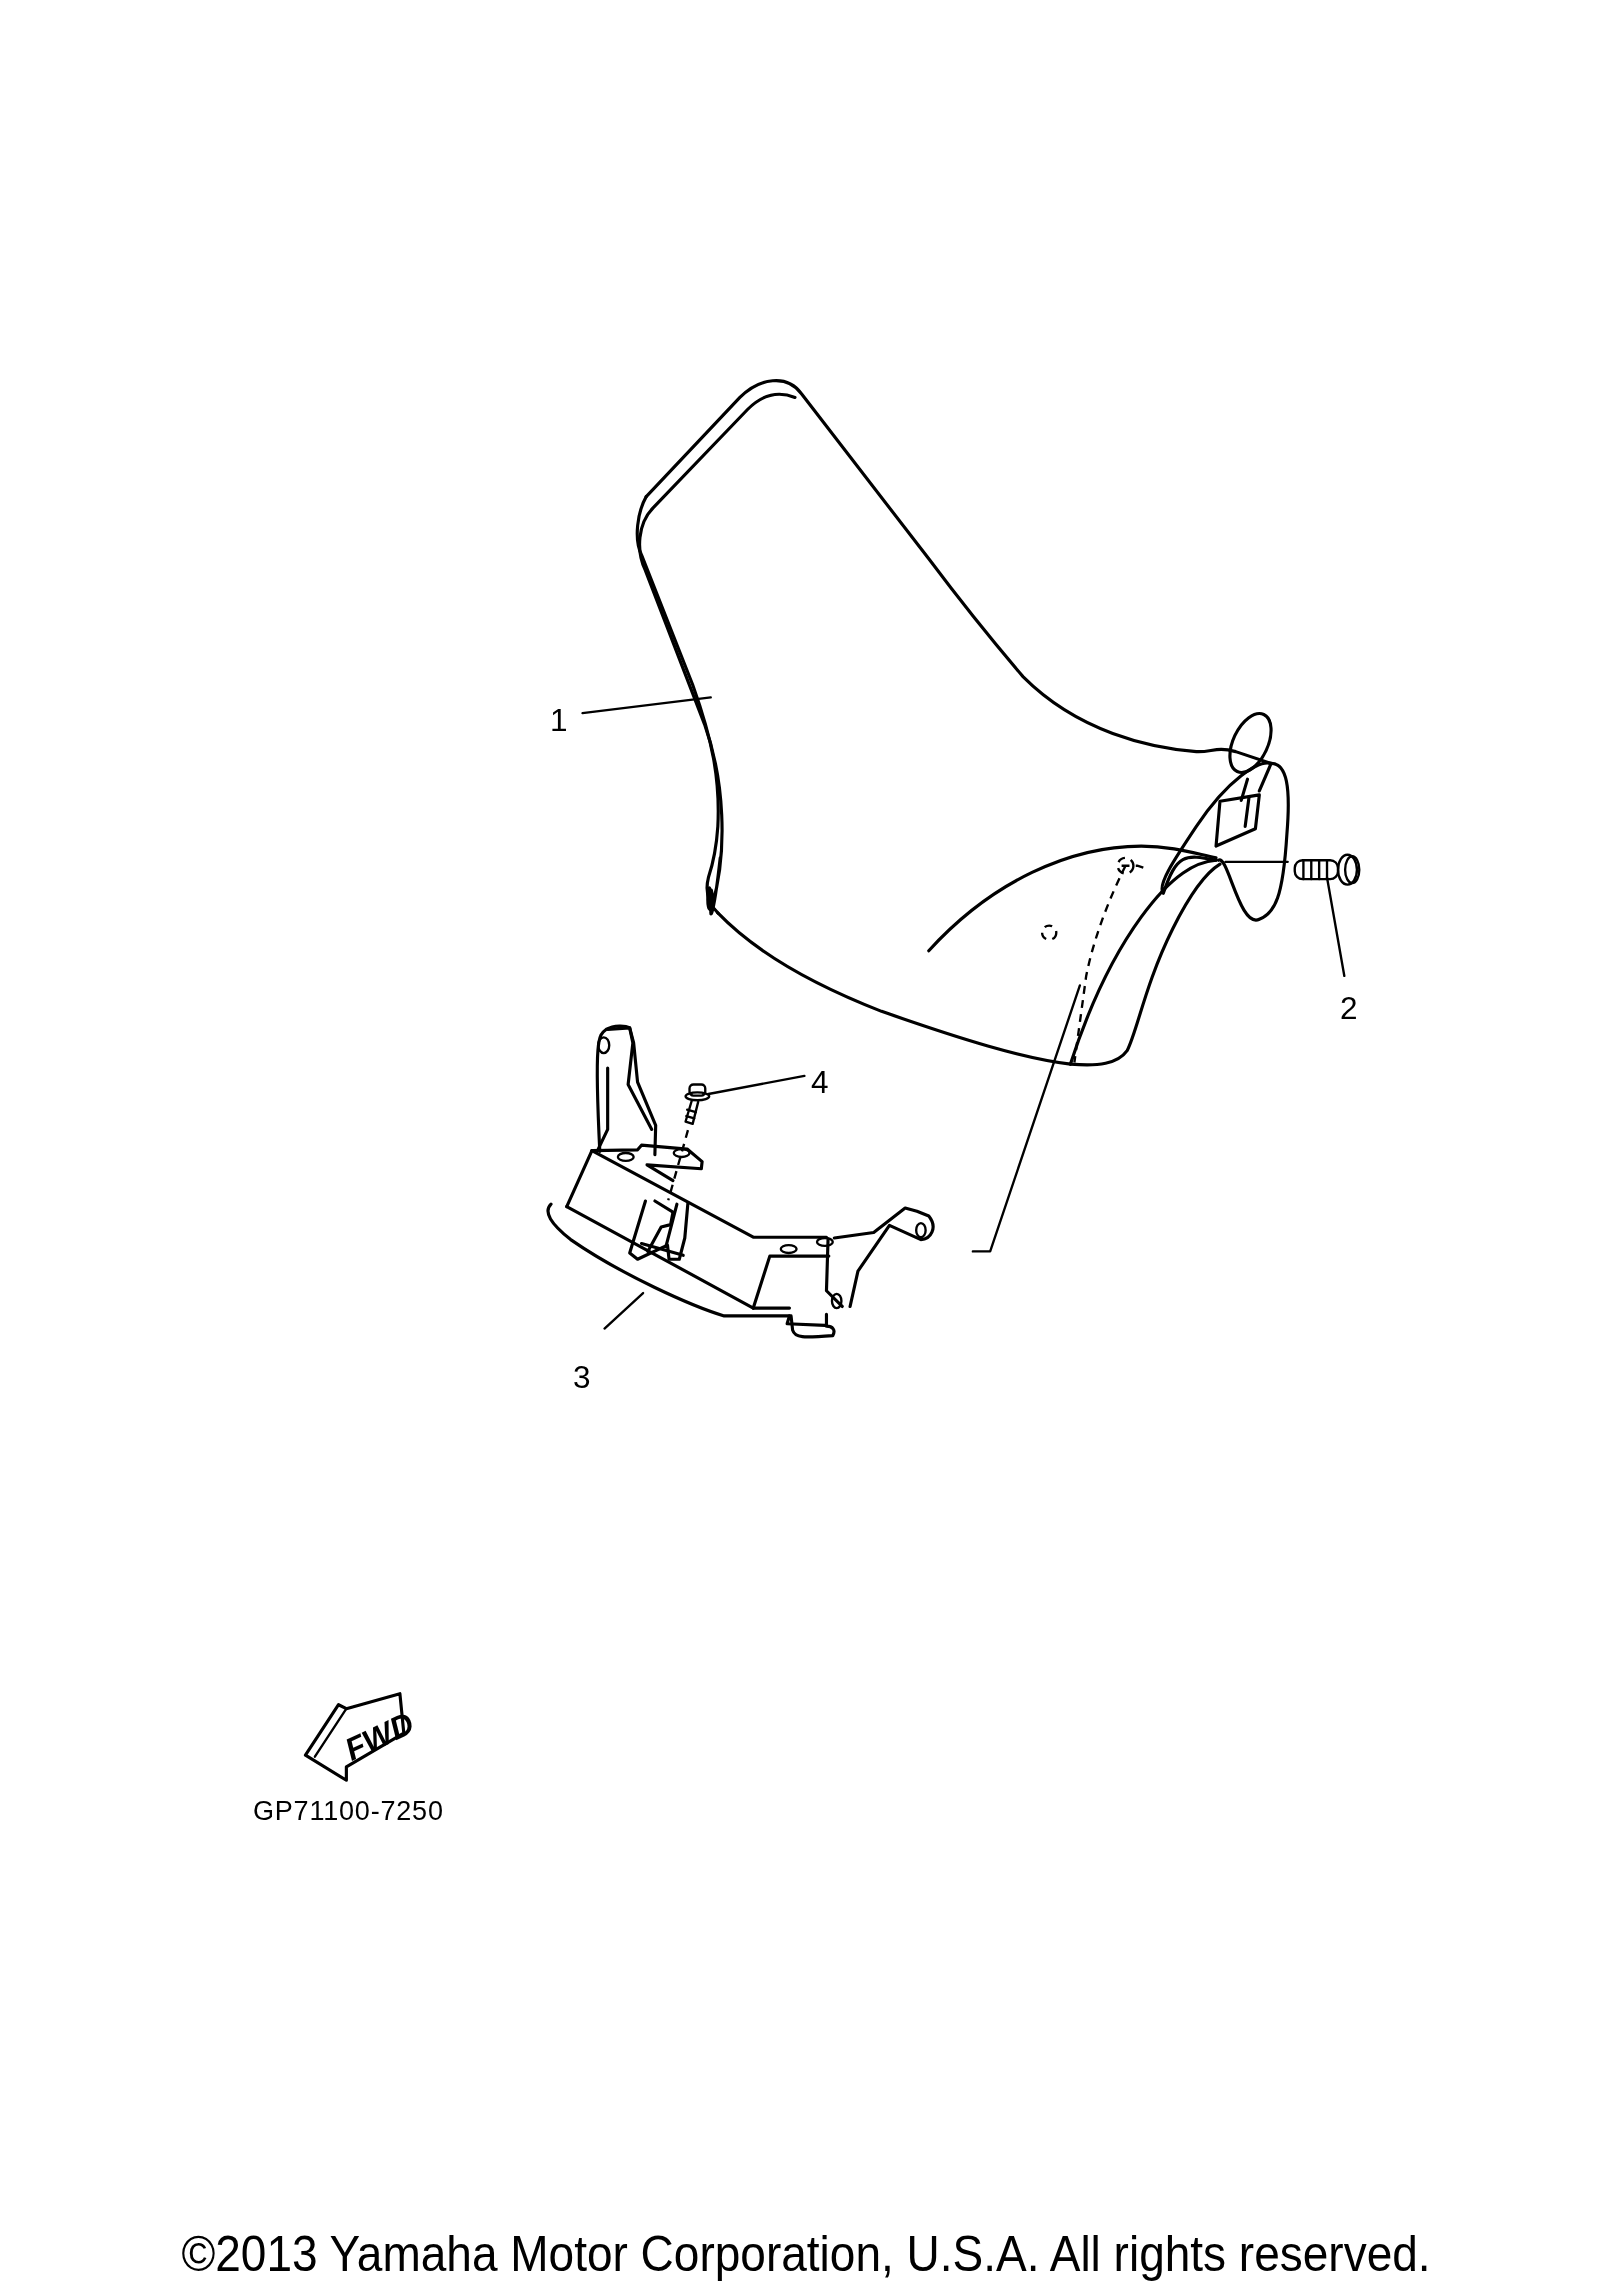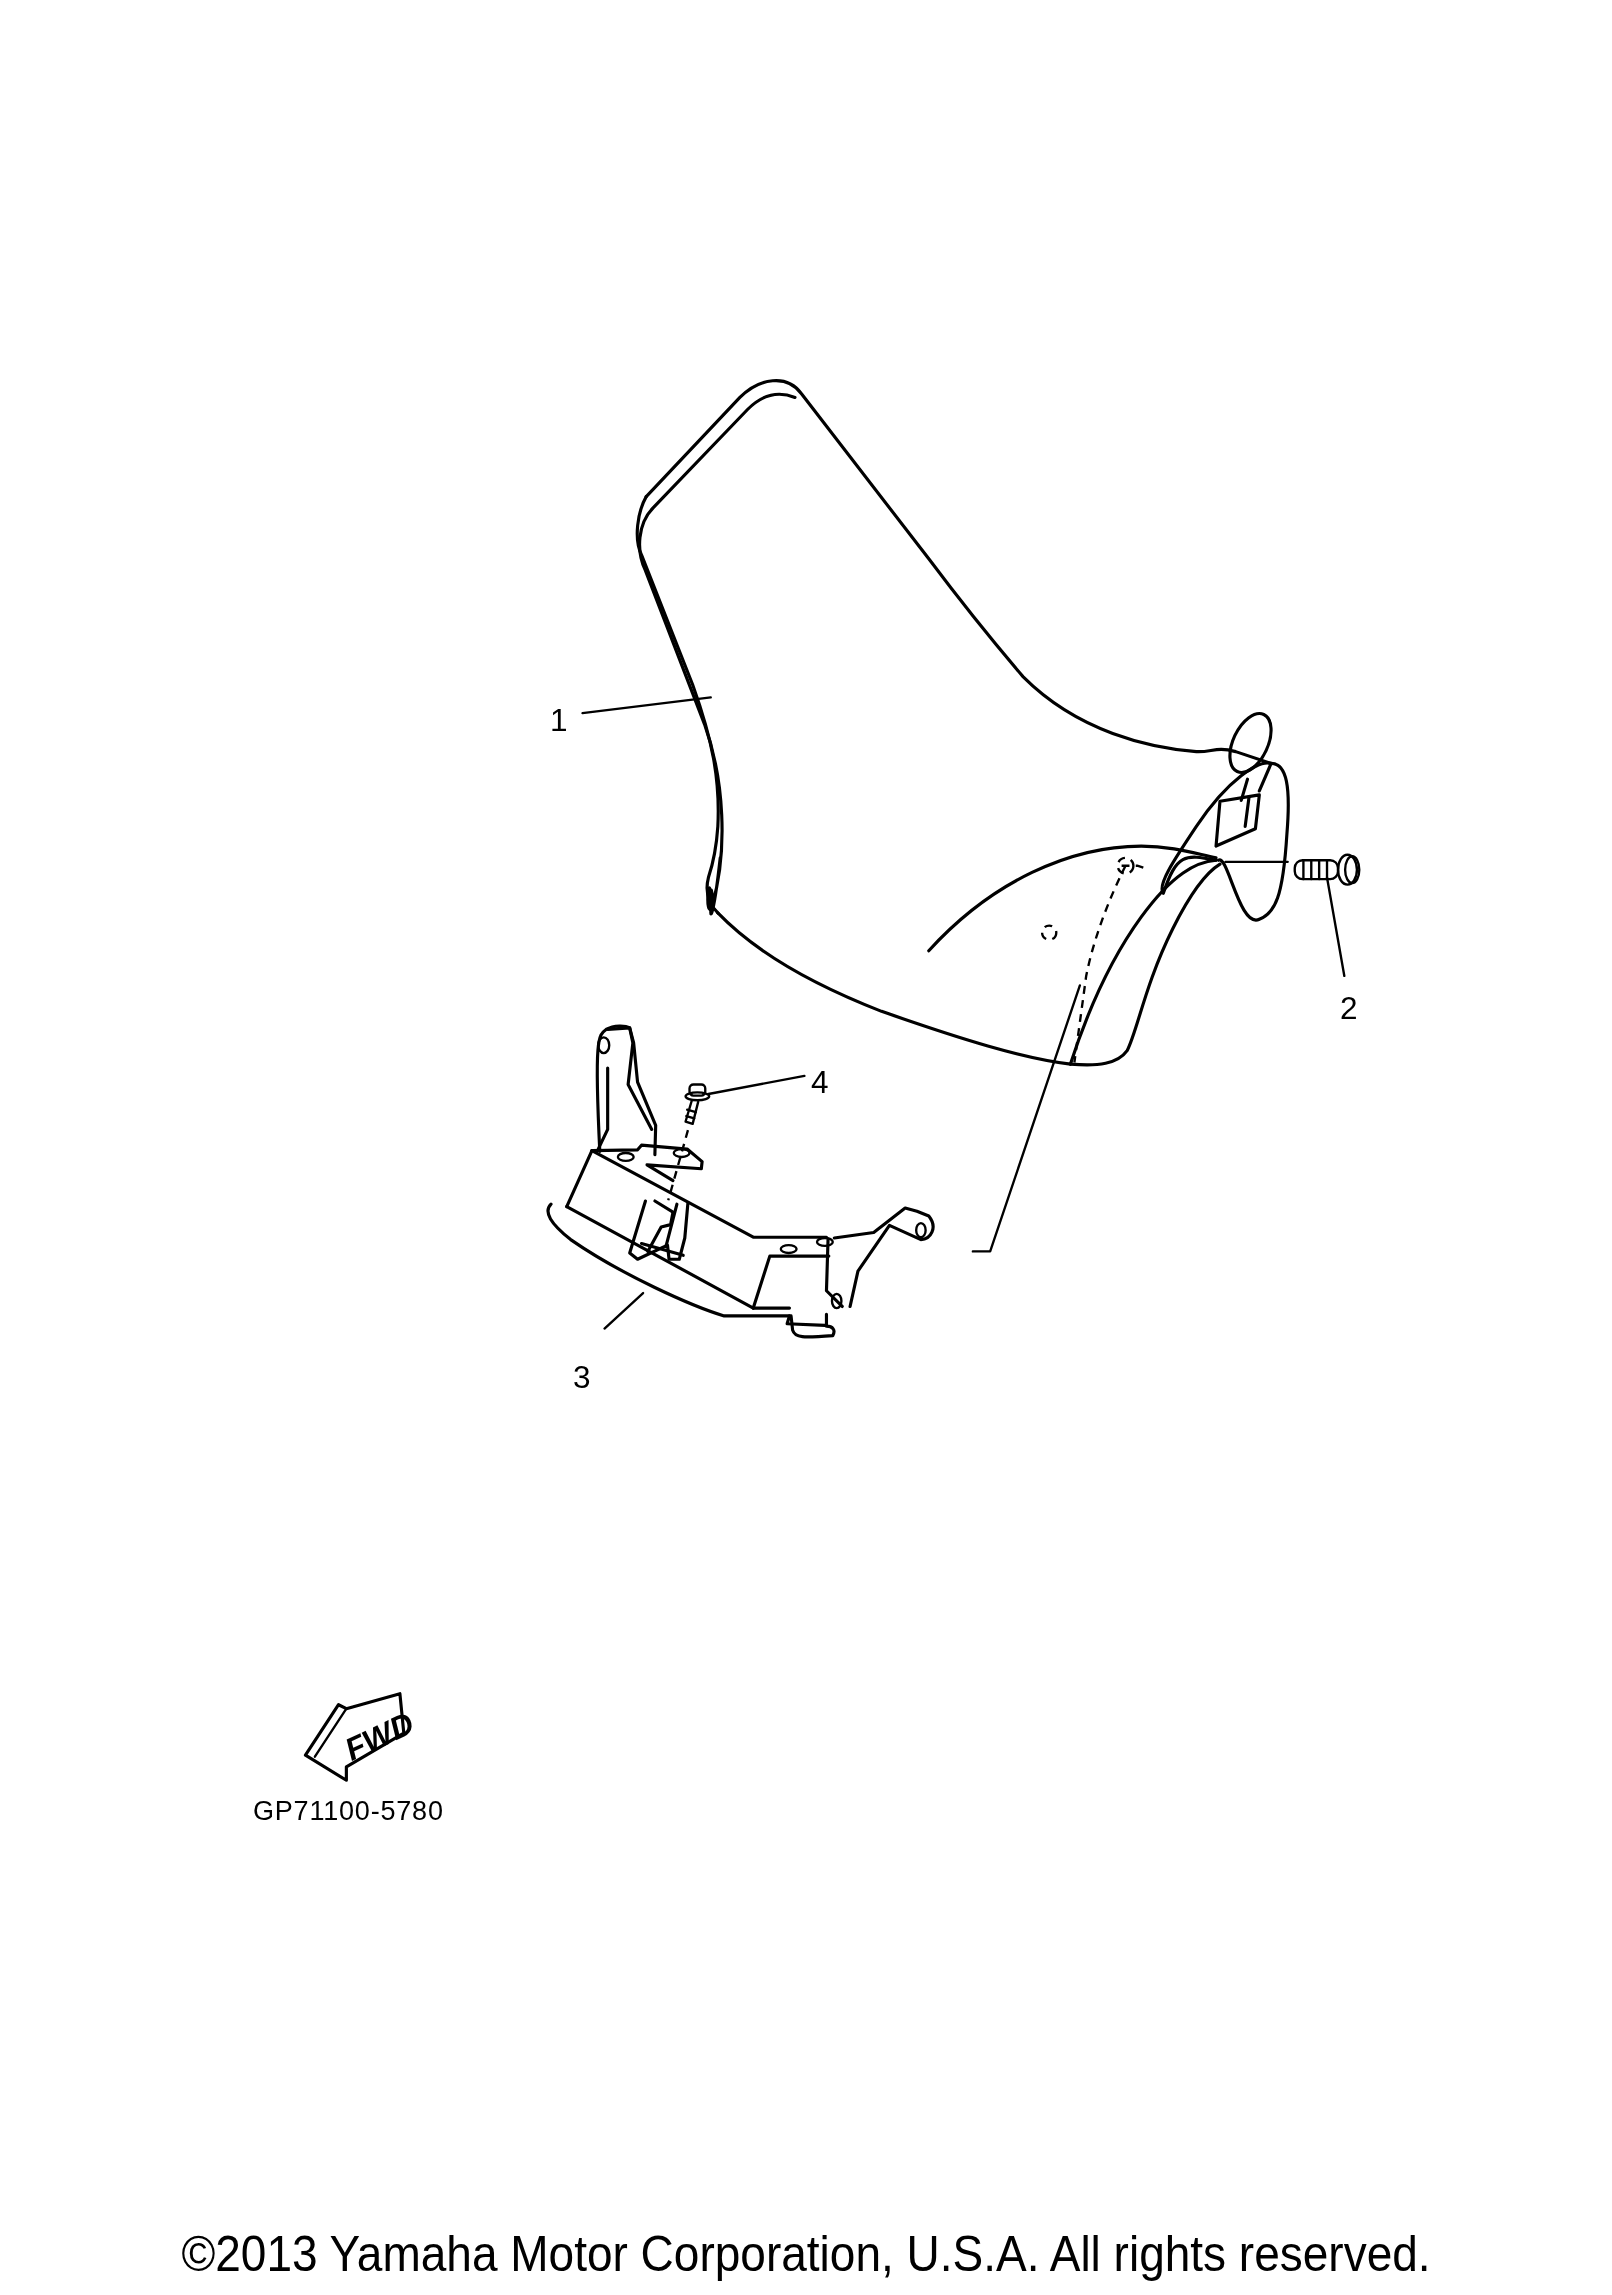--- a/index.html
+++ b/index.html
@@ -168,16 +168,16 @@
     <path class="thin" d="M 400 2232 L 440 2171"></path>
     <text class="fwd-text" x="438" y="2230" font-size="40" transform="rotate(-25 460 2215)" fill="#000">FWD</text>
   </g>
 </svg>
 
 <div class="callout" style="left:550px; top:705px;">1</div>
 <div class="callout" style="left:1340px; top:993px;">2</div>
 <div class="callout" style="left:573px; top:1362px;">3</div>
 <div class="callout" style="left:811px; top:1067px;">4</div>
 
-<div id="diagram-code">GP71100-5780</div>
+<div id="diagram-code">GP71100-7250</div>
 
 <div id="copyright">©2013 Yamaha Motor Corporation, U.S.A. All rights reserved.</div>
 
 
 </body></html>

